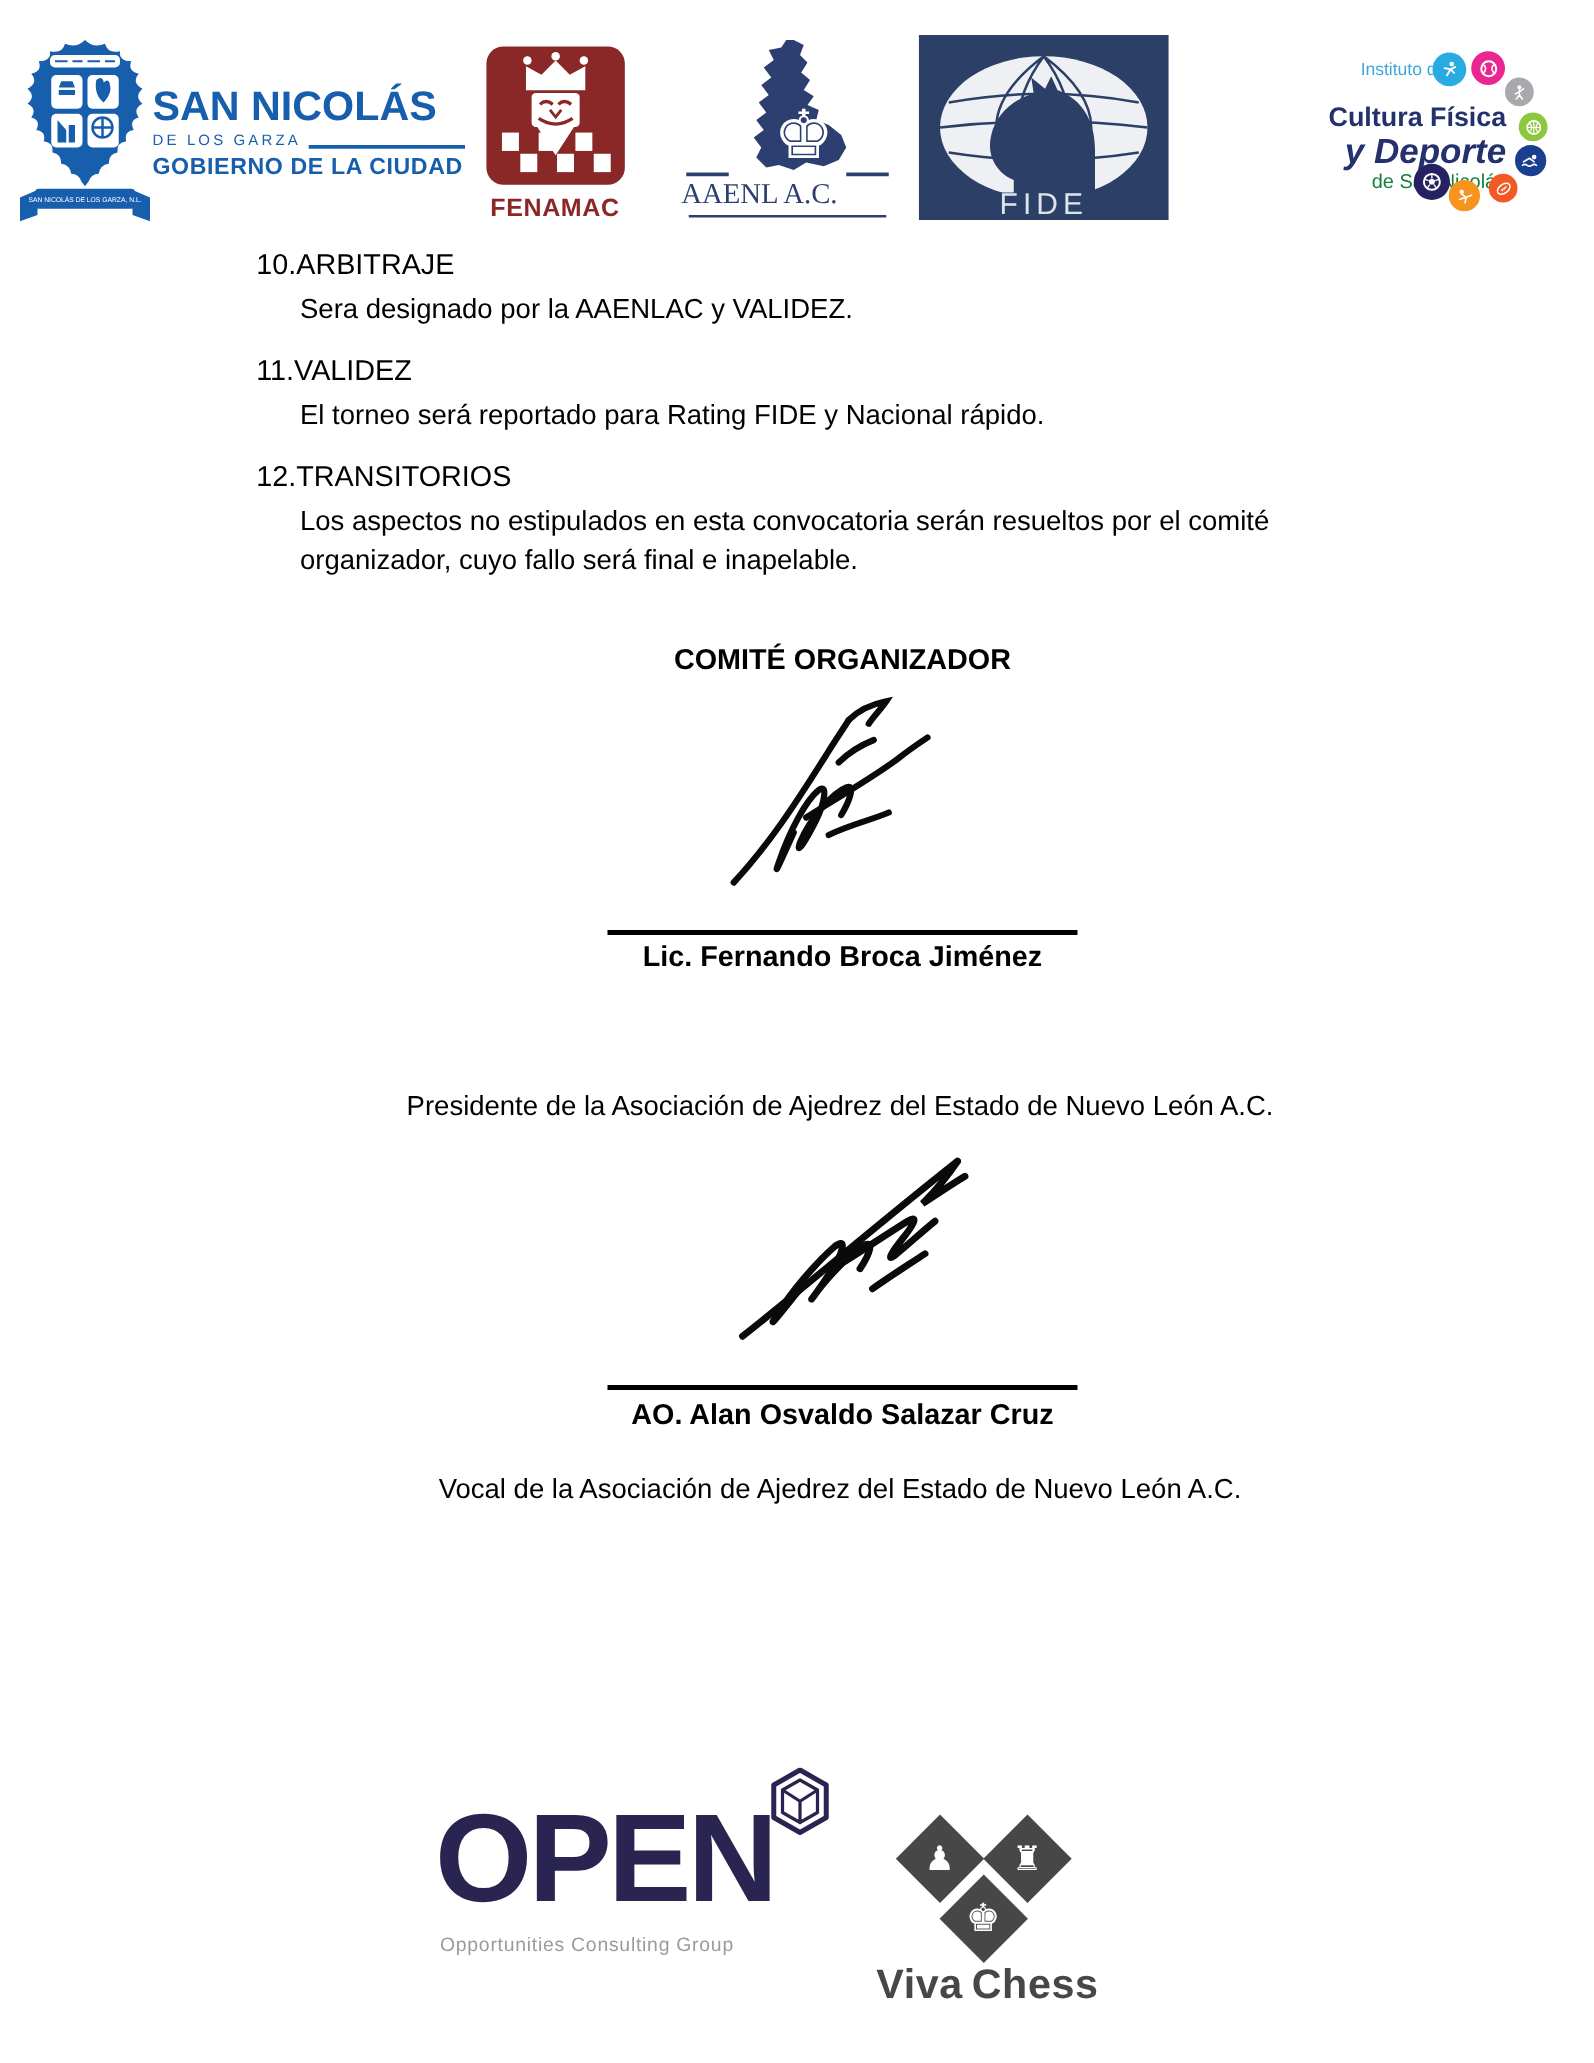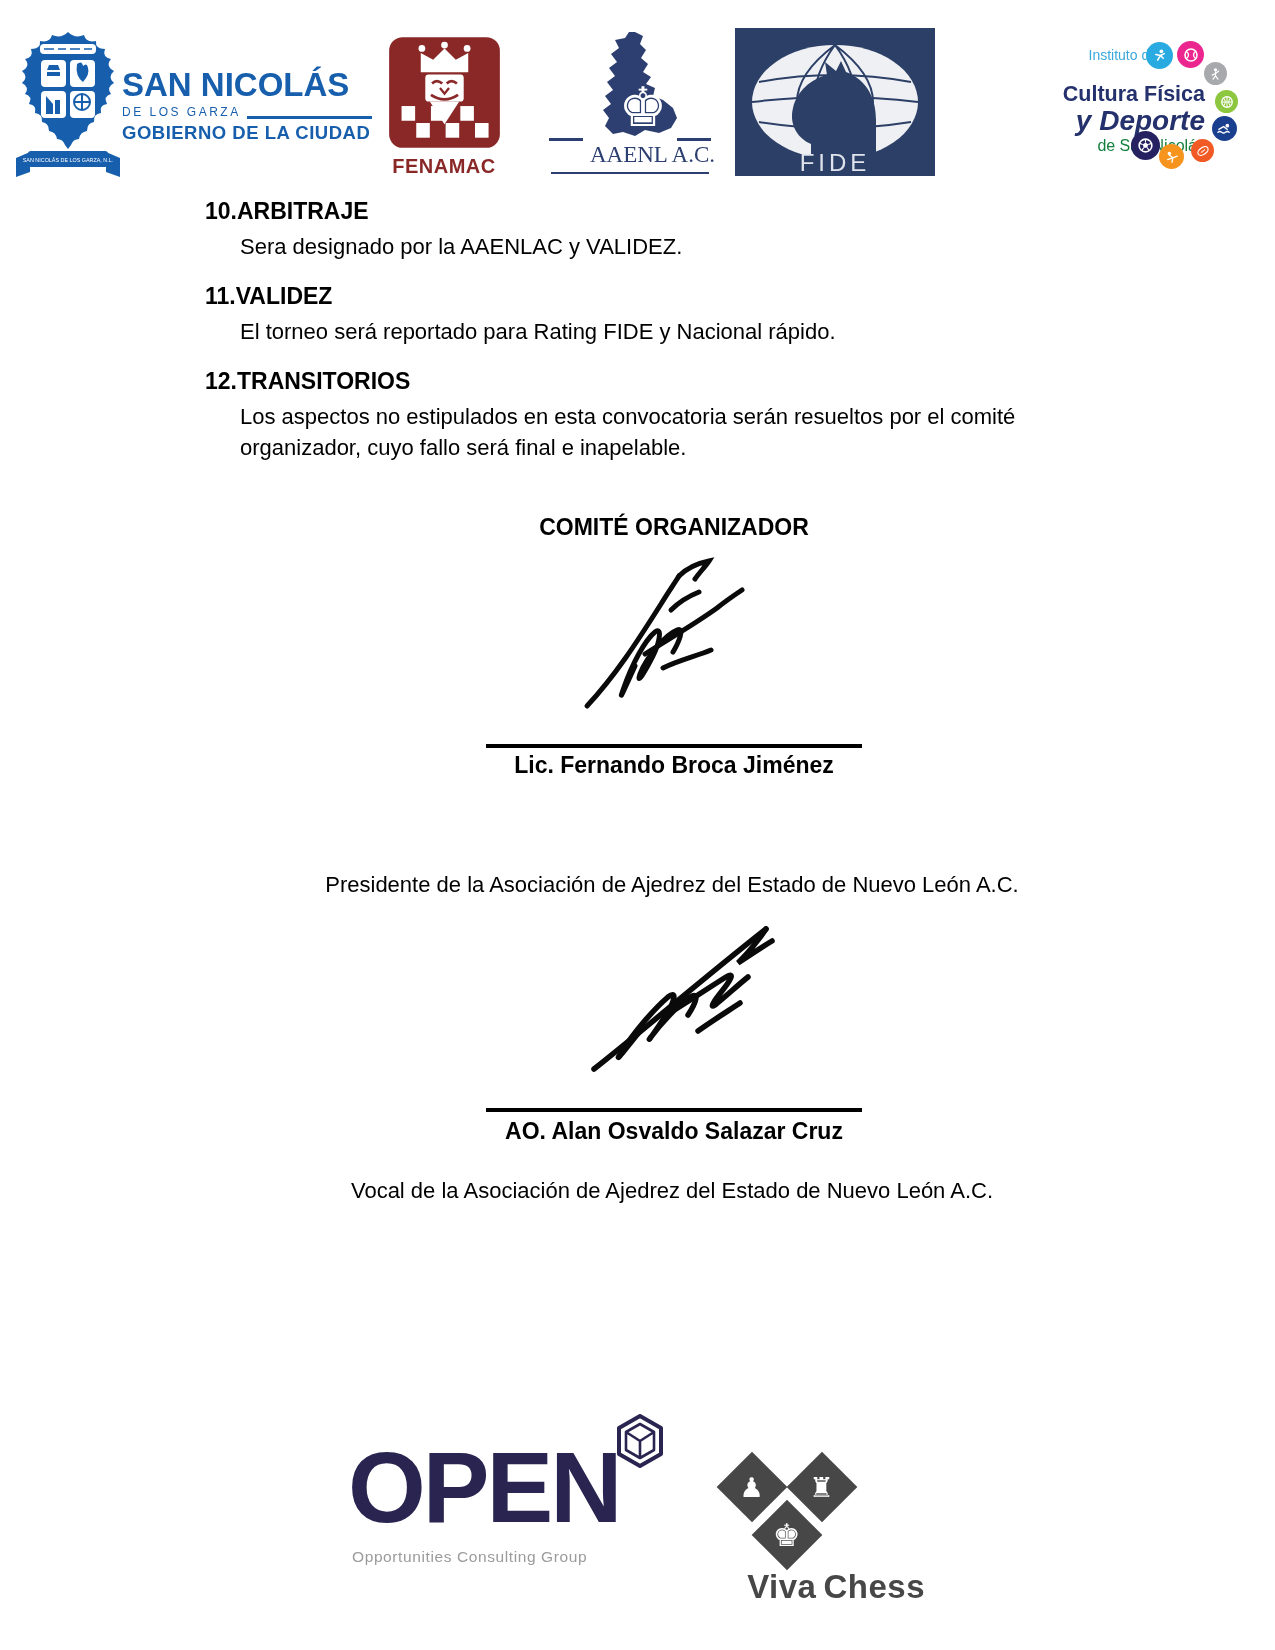--- a/index.html
+++ b/index.html
@@ -13,50 +13,50 @@
   .sn-title{font-size:33px;font-weight:bold;letter-spacing:0;line-height:1;}
   .sn-sub{font-size:12px;letter-spacing:2.5px;margin-top:4px;display:flex;align-items:flex-end;gap:6px;}
   .sn-sub .rule{flex:1;height:3px;background:#175fad;}
   .sn-gov{font-size:18.5px;font-weight:bold;margin-top:3px;letter-spacing:0.5px;}
 
   .fen-block{left:386px;top:36px;width:116px;height:140px;text-align:center;}
   .fen-label{color:#8a2828;font-weight:bold;font-size:20px;letter-spacing:0.5px;margin-top:2px;}
 
   .aaenl-block{left:545px;top:30px;width:170px;height:150px;}
   .aaenl-line{position:absolute;height:2.5px;background:#2d3f70;top:108px;}
-  .aaenl-label{position:absolute;top:112px;left:0;width:170px;text-align:right;
+  .aaenl-label{position:absolute;top:112px;left:0;width:170px;text-align:left;
      font-family:"Liberation Serif",serif;font-size:23px;color:#2d3f70;}
   .aaenl-underline{position:absolute;top:142px;left:6px;width:158px;height:2px;background:#2d3f70;}
 
   .fide-block{left:735px;top:28px;width:200px;height:148px;}
 
   .inst-block{left:1040px;top:48px;width:165px;text-align:right;line-height:1.05;}
   .inst-l1{color:#3ba7dc;font-size:14px;padding-right:48px;}
   .inst-l2{color:#24316d;font-size:21.5px;font-weight:bold;margin-top:20px;}
   .inst-l3{color:#24316d;font-size:28px;font-weight:bold;font-style:italic;margin-top:1px;}
   .inst-l4{color:#15803d;font-size:16px;margin-top:2px;}
   .sport{position:absolute;border-radius:50%;display:flex;align-items:center;justify-content:center;}
 
   
-  .sec-head{left:205px;font-size:23px;font-weight:bold;white-space:nowrap;}
+  .sec-head{left:205px;font-size:23px;font-weight:normal;white-space:nowrap;}
   .sec-body{left:240px;font-size:22px;line-height:31px;}
   .committee{left:0;width:1348px;text-align:center;font-size:23px;font-weight:bold;}
   .sigline{width:376px;height:4px;background:#000;}
   .sig-name{width:760px;text-align:center;font-size:23px;font-weight:bold;}
   .sig-role{left:0;width:1344px;text-align:center;font-size:22px;}
 
   
   .open-word{left:348px;top:1448px;font-size:100px;font-weight:bold;letter-spacing:-3px;
      color:#2a2550;line-height:0.78;}
   .open-tag{left:352px;top:1548px;width:292px;text-align:left;font-size:15.5px;color:#9b9b9b;letter-spacing:0.6px;}
   .viva-diamond{position:absolute;width:50px;height:50px;background:#474747;transform:rotate(45deg);
      display:flex;align-items:center;justify-content:center;}
   .viva-piece{transform:rotate(-45deg);color:#fff;font-size:30px;line-height:1;
      font-family:"DejaVu Sans",sans-serif;}
-  .viva-text{left:655px;top:1568px;width:270px;text-align:right;font-size:33px;font-weight:bold;
+  .viva-text{left:655px;top:1568px;width:270px;text-align:center;font-size:33px;font-weight:bold;
      color:#474747;letter-spacing:0.5px;}
   .viva-text .sp{display:inline-block;width:7px;}
 </style>
 </head>
 <body>
 
 <div class="page">
 
   <div class="abs sn-block">
     <svg width="108" height="150" viewBox="0 0 108 150">

